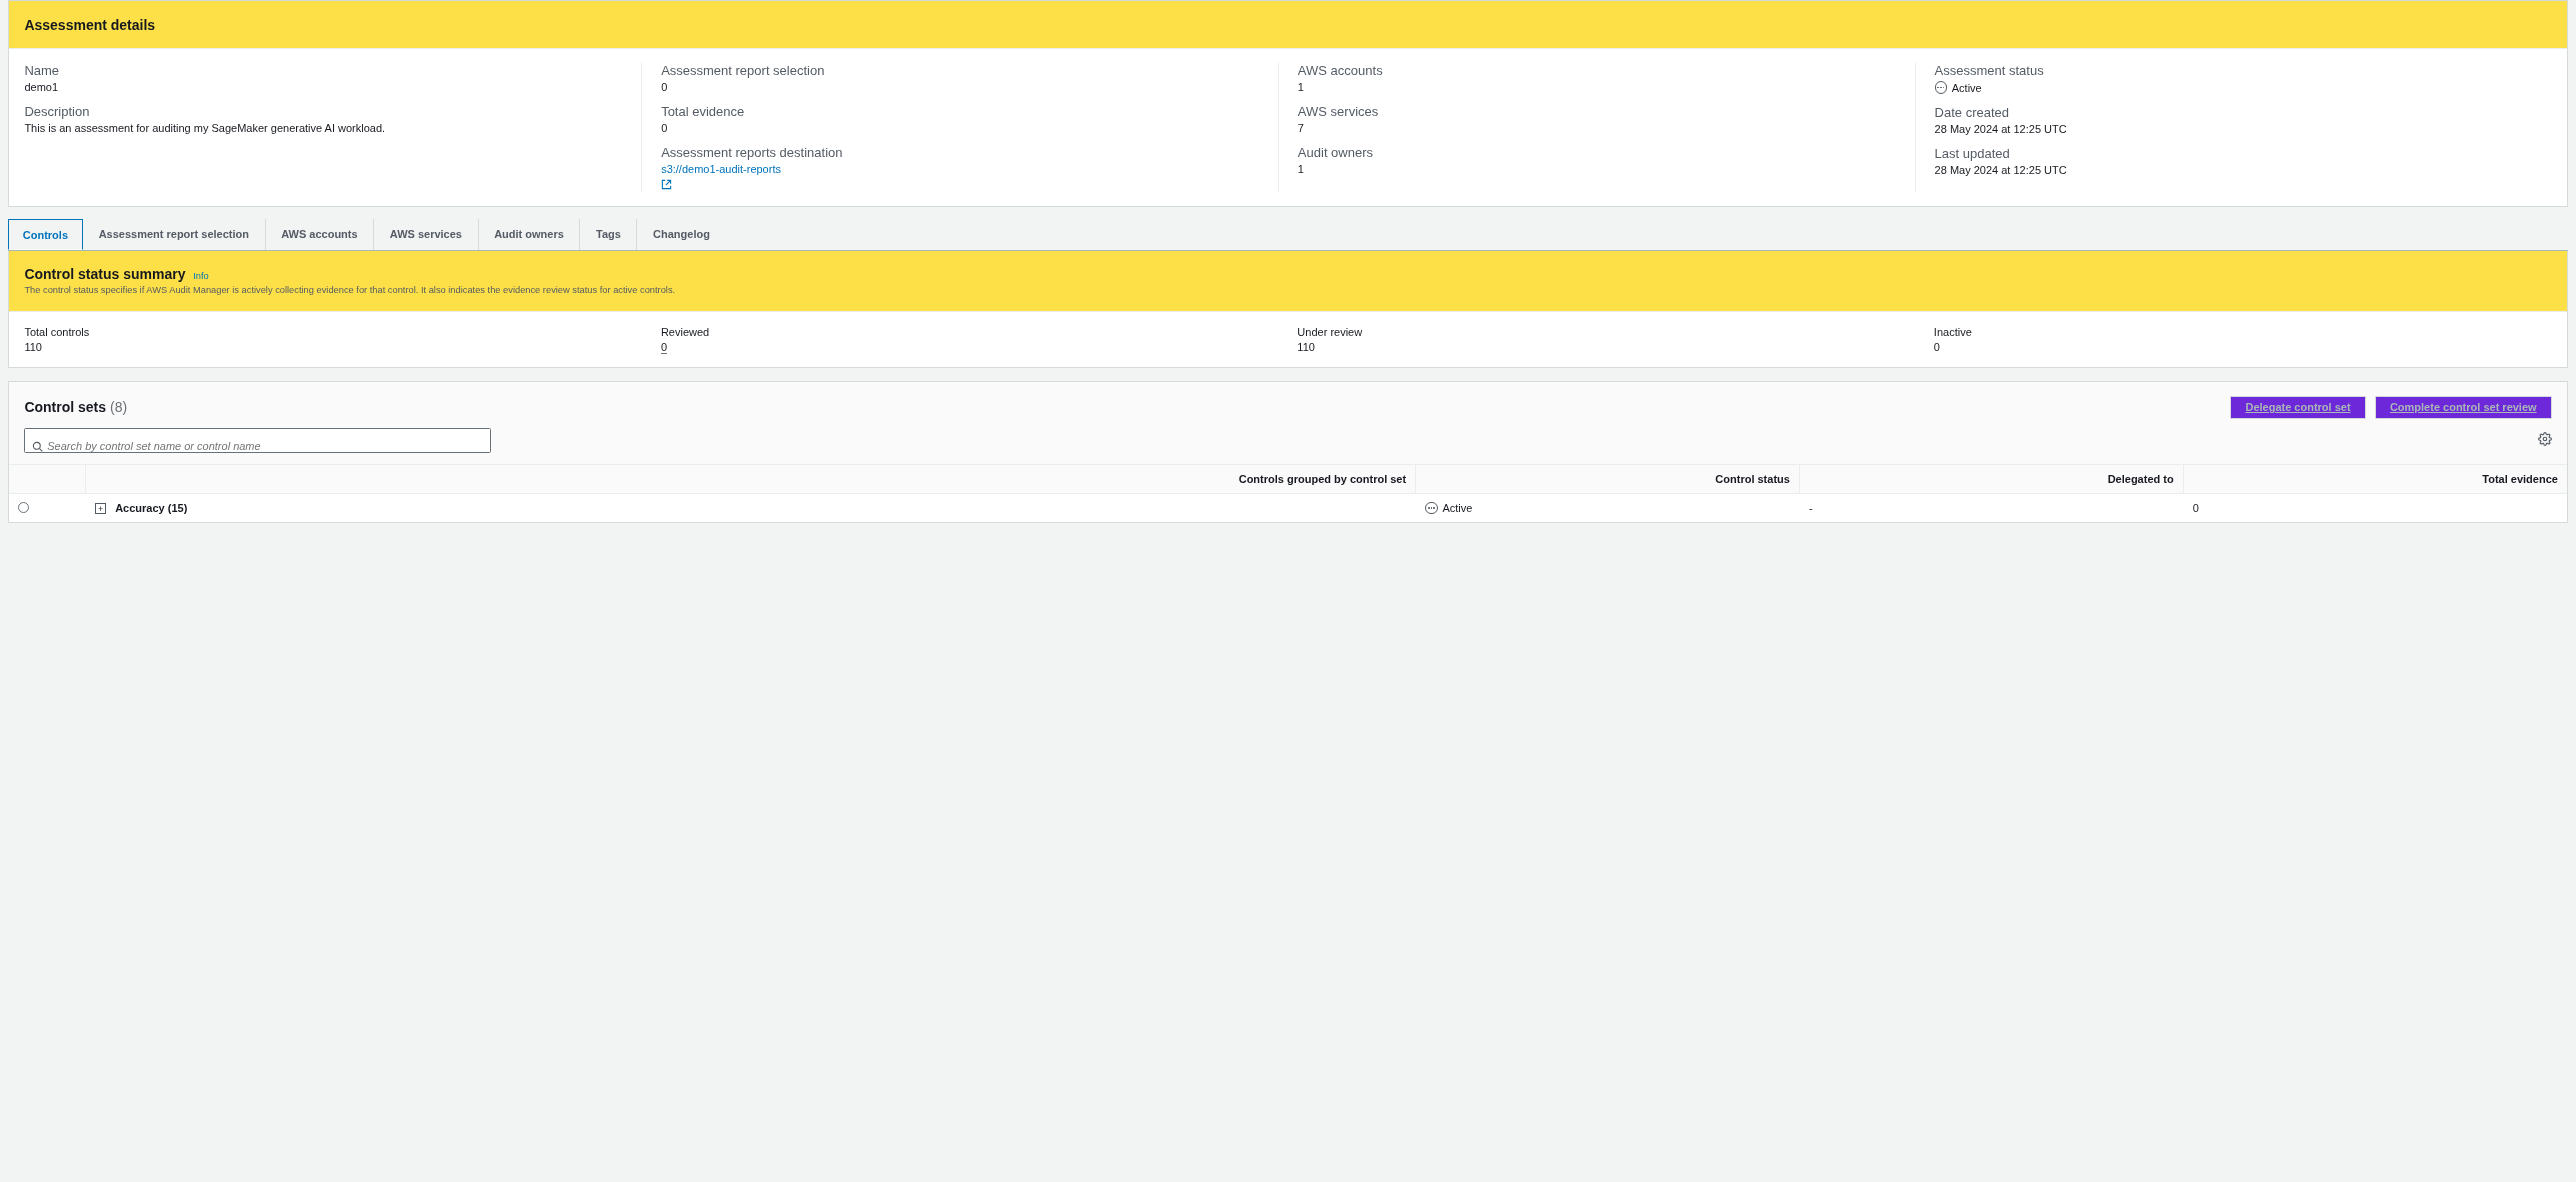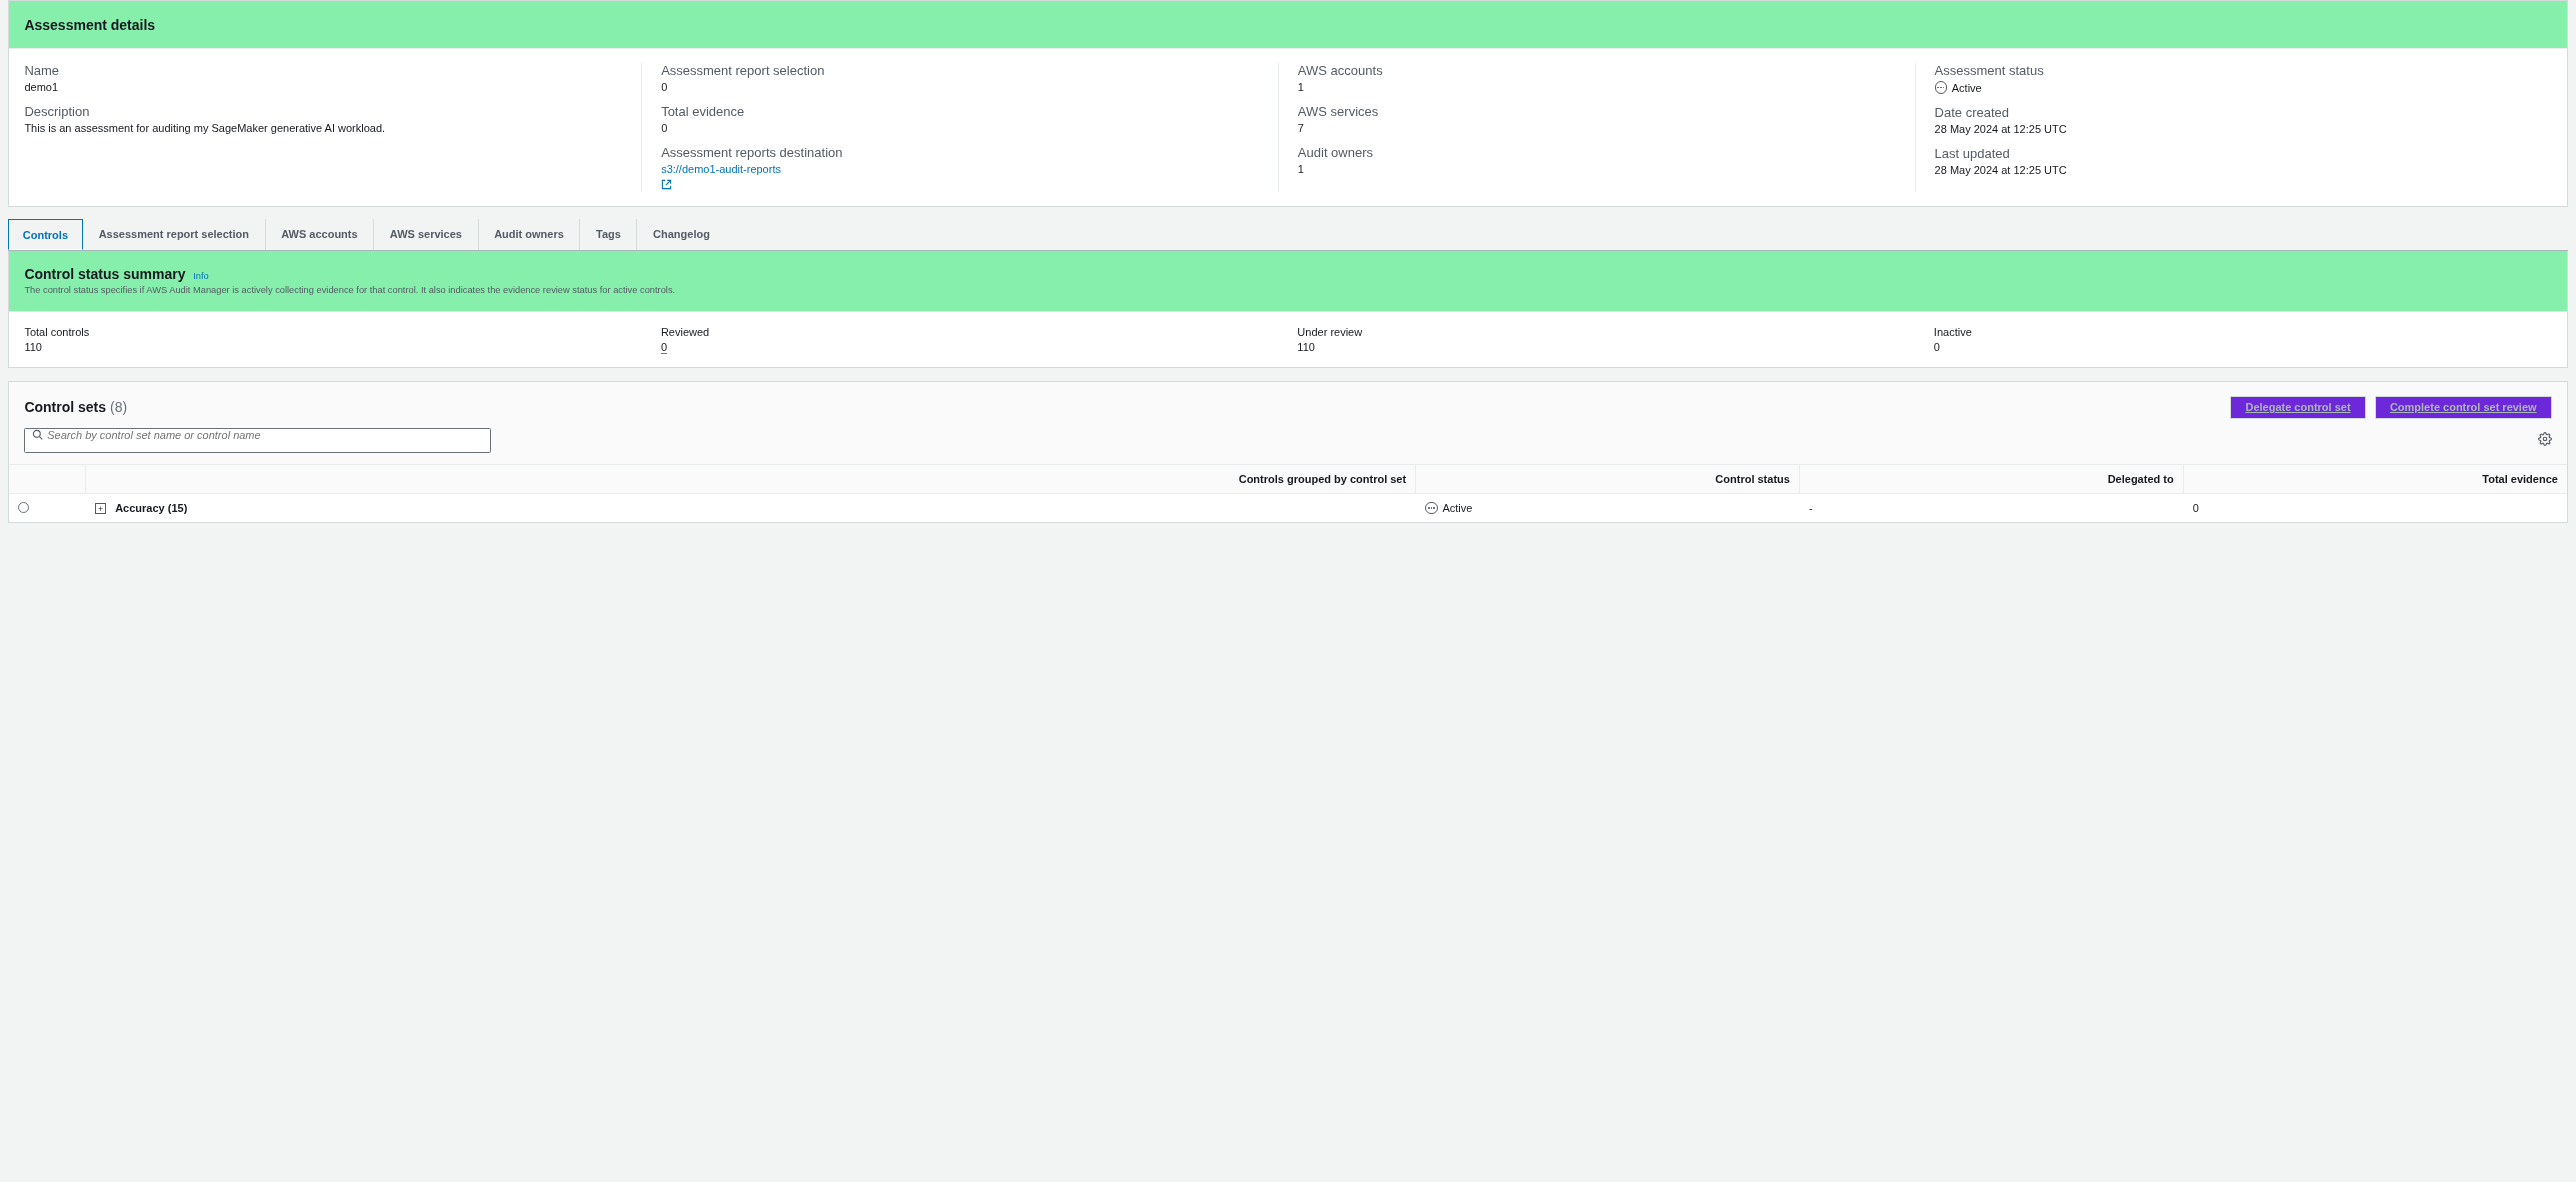--- a/index.html
+++ b/index.html
@@ -10,21 +10,21 @@
     background: #f2f3f3;
     padding: 0;
   }
   .container { padding: 0; }
   .panel {
     background: #fff;
     border: 0.8px solid #d5dbdb;
     margin: 0 7.8px 12.5px 7.8px;
   }
   .panel-header {
-    background: #86efac;
+    background: #fde047;
     padding: 15.6px 15.6px;
     border-bottom: 0.8px solid #eaeded;
   }
   .panel-header h2 {
     font-size: 14px;
     font-weight: 700;
     color: #16191f;
   }
   .panel-header .sub {
     font-size: 9.3px;
@@ -118,21 +118,21 @@
     text-decoration:underline;
   }
   .btn.disabled { color:#aab7b8; border-color:#d5dbdb; cursor:default; }
   .btn-row { display:flex; gap:9.3px; }
   .search-row {
     padding: 6.2px 15.6px 11px 15.6px;
     background:#fafafa;
     display:flex; align-items:center; justify-content:space-between;
   }
   .search-box {
-    display:flex; align-items:flex-start;
+    display:flex; align-items:flex-end;
     border:0.8px solid #687078; border-radius:1.6px;
     width:467px; height:25px; padding:0 6.2px;
     background:#fff;
   }
   .search-box input {
     border:none; outline:none; flex:1; font-size:11px;
     font-style:italic; color:#687078;
     background:transparent;
   }
   .gear { font-size:14px; color:#545b64; cursor:pointer; }

